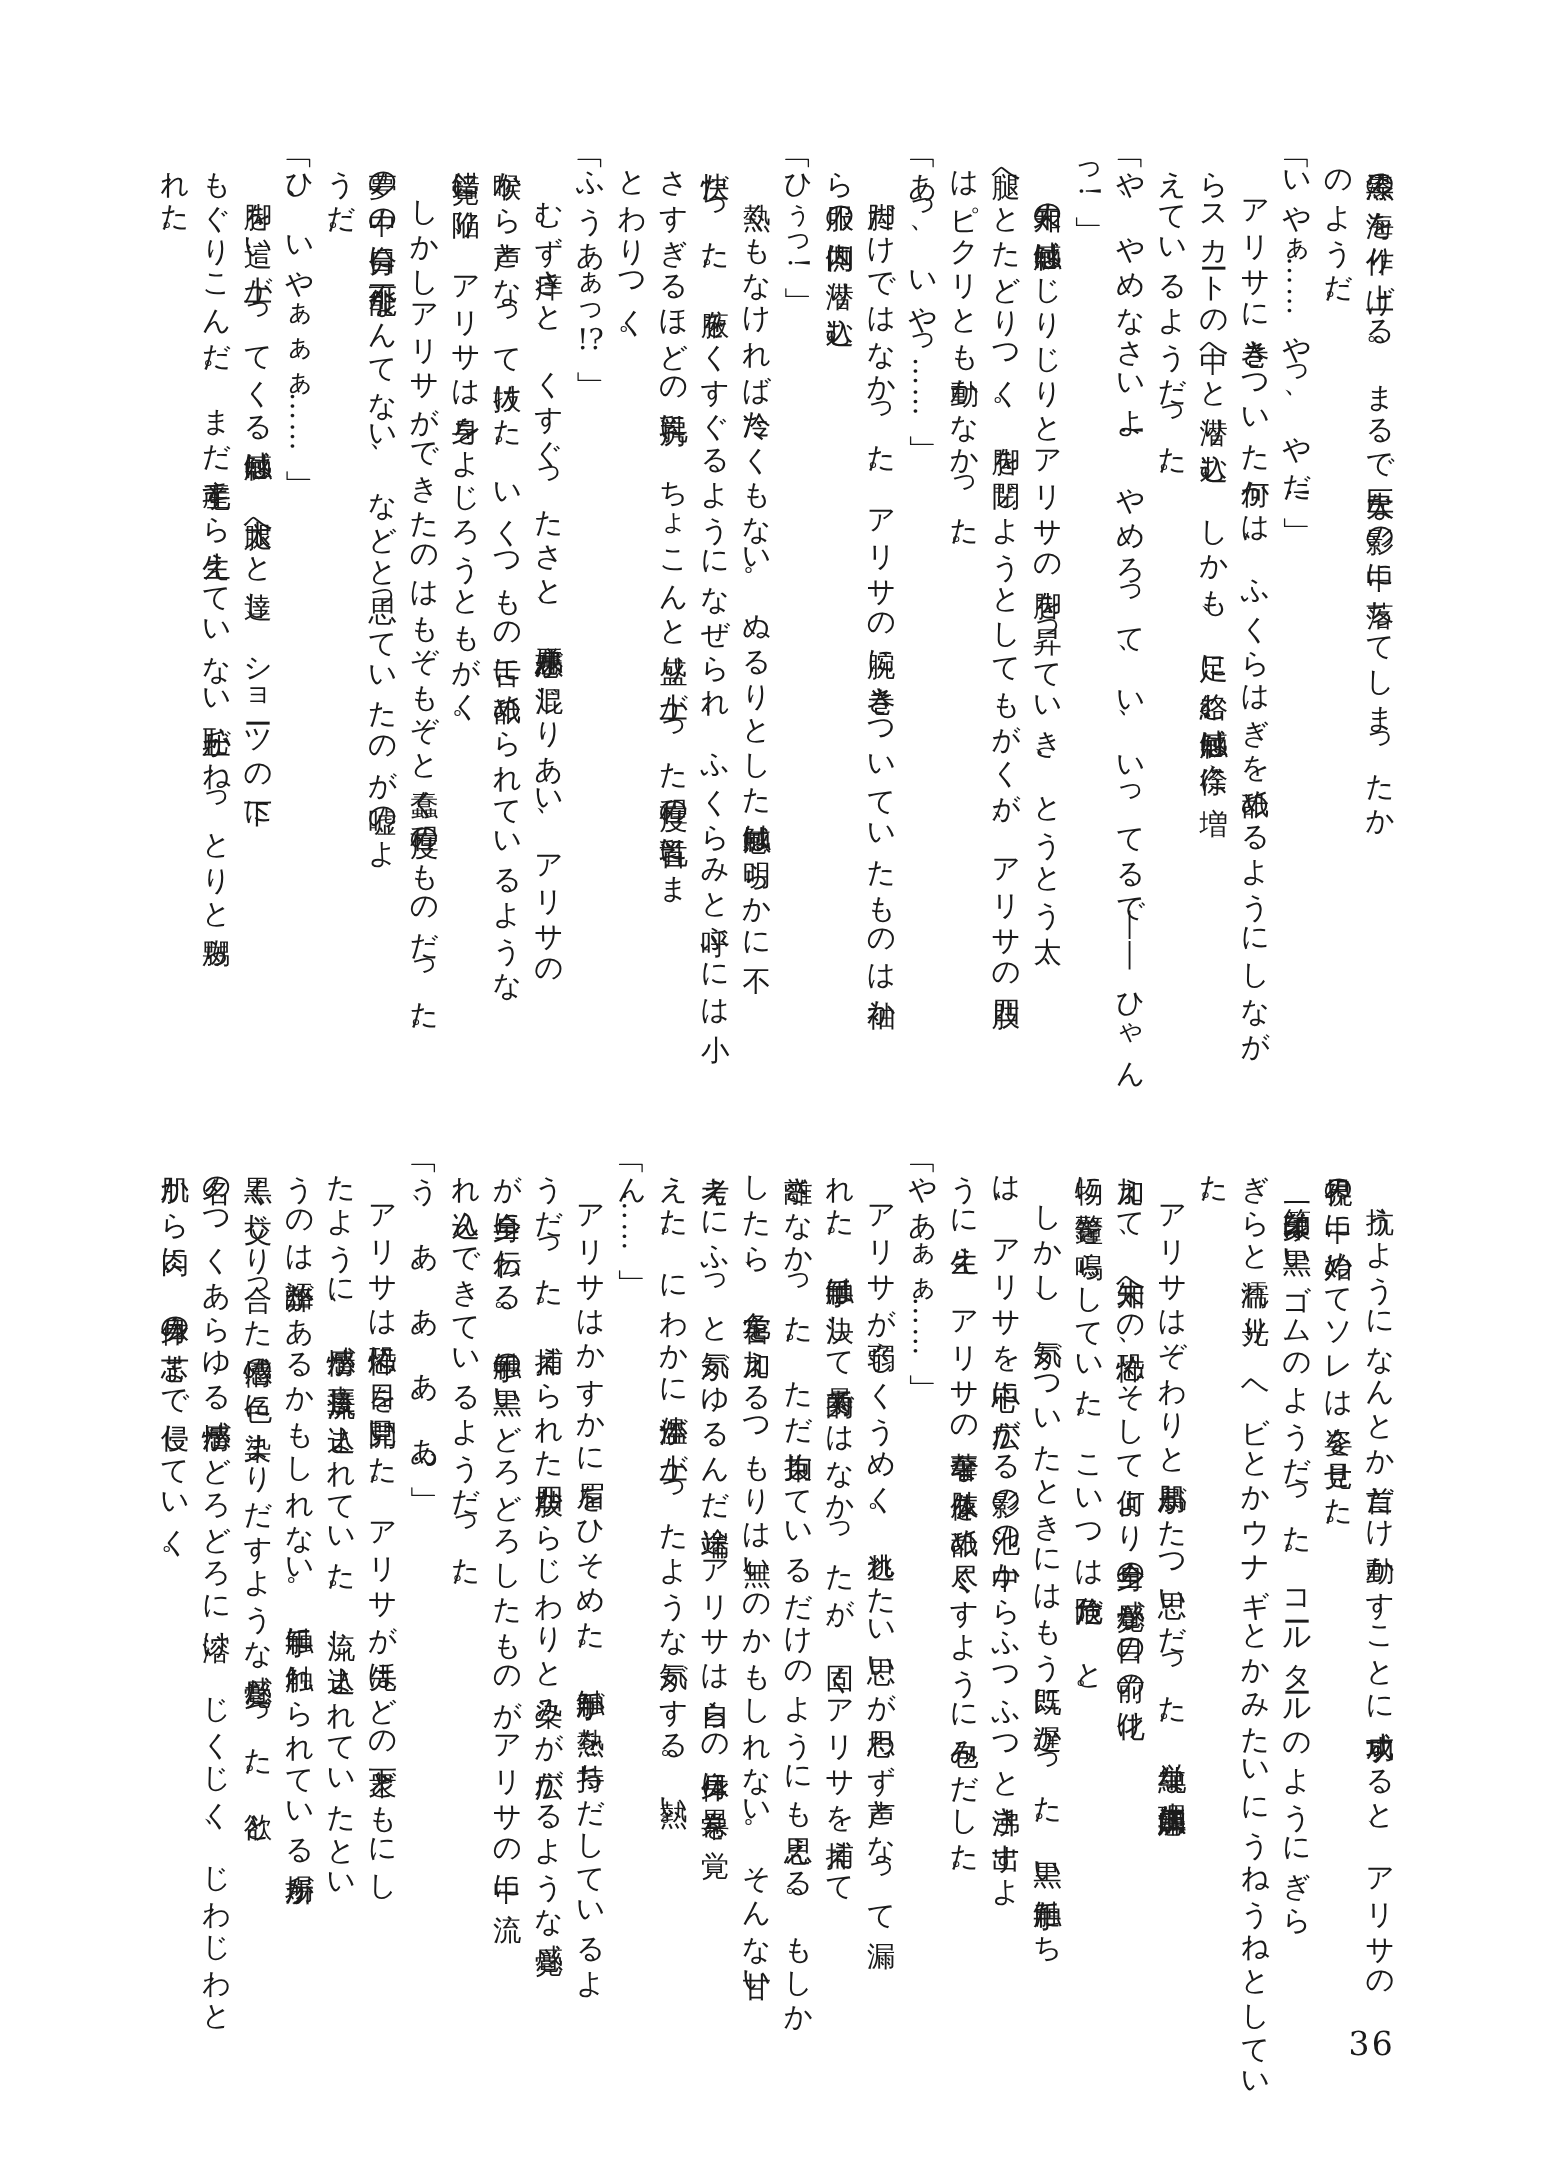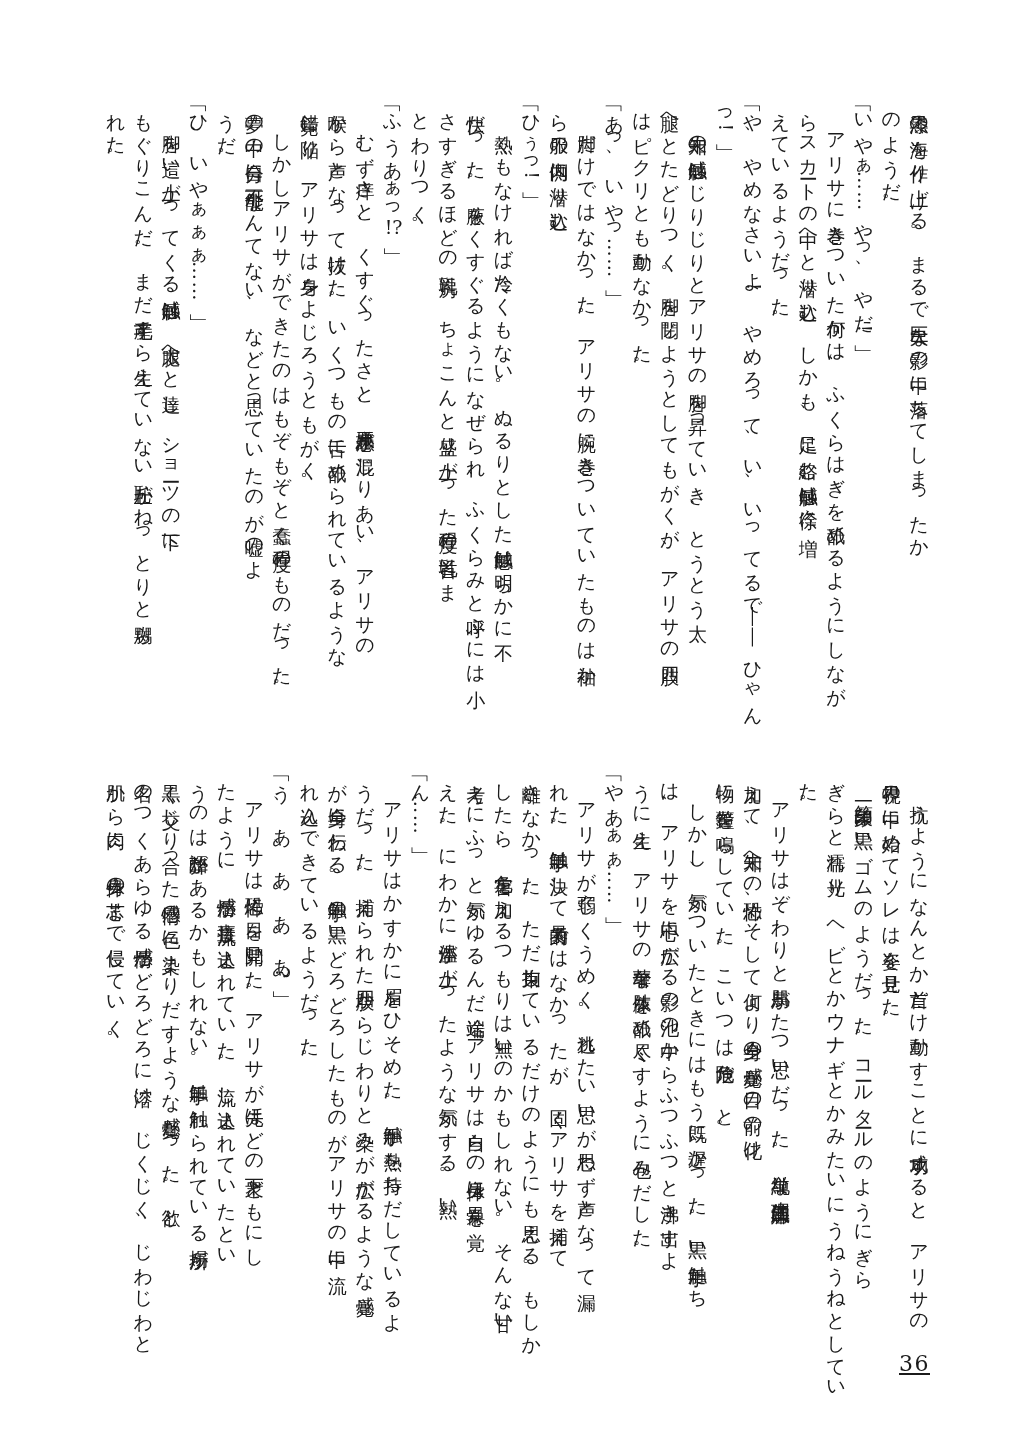--- a/index.html
+++ b/index.html
@@ -29,21 +29,20 @@
   .line { white-space: nowrap; }
   .line.indent { text-indent: 20.4px; }
   .tcy { text-combine-upright: all; -webkit-text-combine: horizontal; }
   .page-number {
     position: absolute;
     left: 899px;
     top: 1351px;
     font-size: 22px;
     letter-spacing: 1.5px;
     color: #1b1b1b;
-    text-decoration: underline;
   }
 </style>
 </head>
 <body>
 
 <div class="page">
   <div class="text-block" id="block-top">
       <div class="line">漆黒の海を作り上げる。まるで巨大な影の中に落ちてしまったか</div>
       <div class="line">のようだ。</div>
       <div class="line">「いやぁ……やっ、やだ!」</div>

